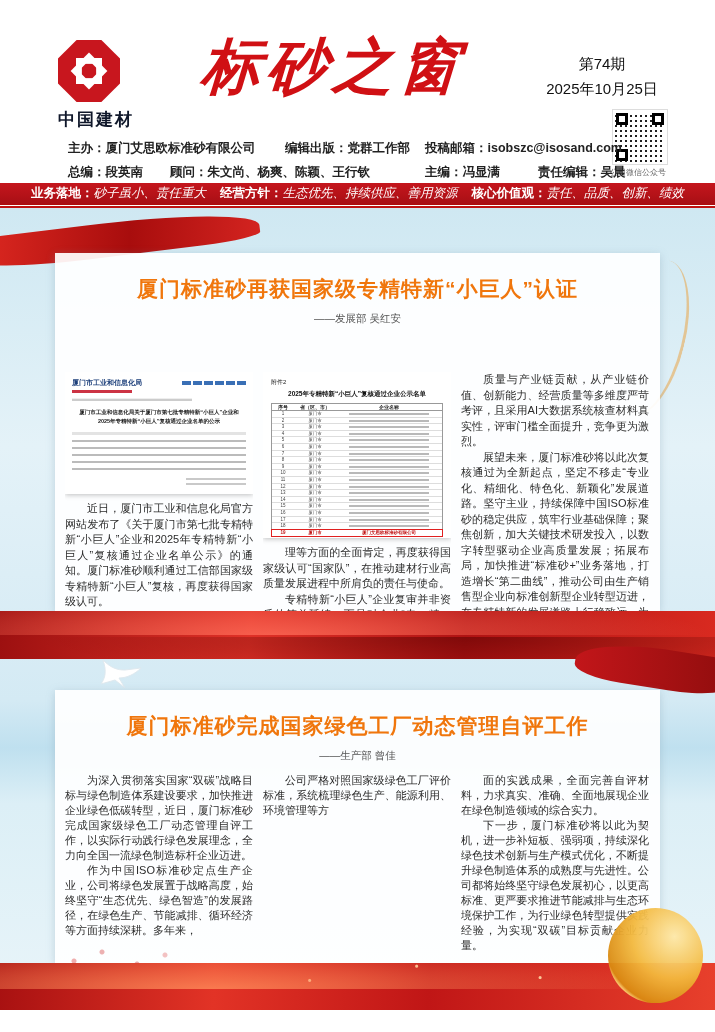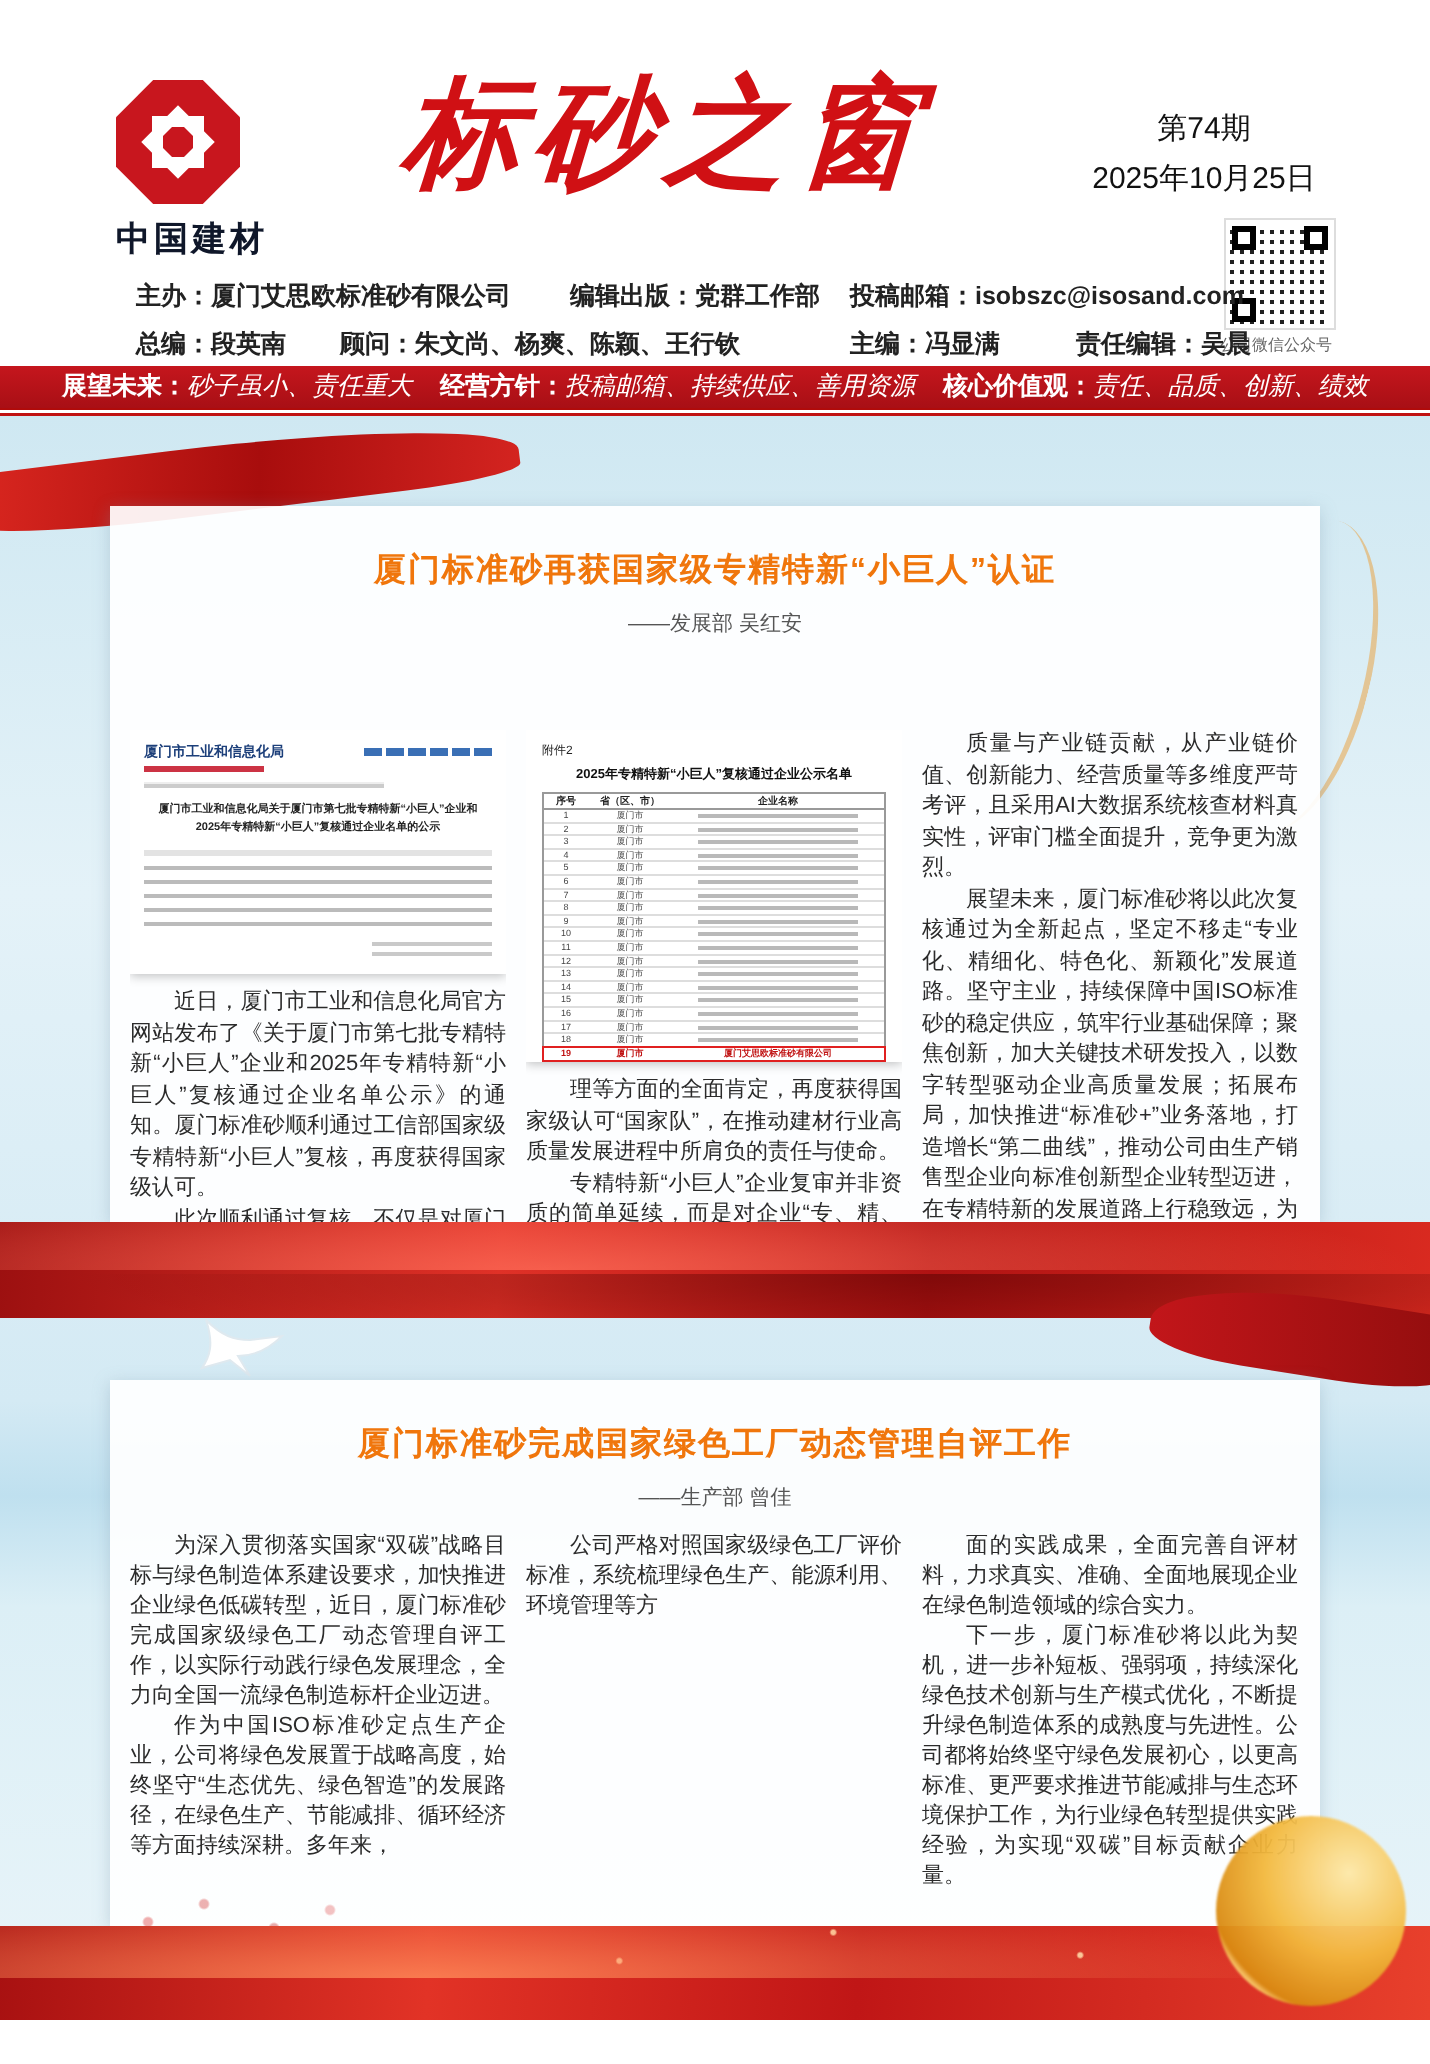--- a/index.html
+++ b/index.html
@@ -76,21 +76,21 @@
   .gold-flower { position:absolute; right:12px; top:700px; width:95px; height:95px;
     background:radial-gradient(circle at 70% 30%, #ffe9a8, #f3b93e 45%, #d98a12 75%, transparent 78%),
                radial-gradient(circle at 30% 70%, #ffdf9a, #efa824 50%, transparent 72%);
     border-radius:50%; filter:blur(.4px); opacity:.95; }
 
   
   .card { position:absolute; left:55px; width:605px; background:rgba(255,255,255,.93);
     box-shadow:0 2px 8px rgba(120,150,170,.35); }
   .card1 { top:45px; height:358px; }
   .card2 { top:482px; height:273px; }
-  .art-title { text-align:center; font-size:16px; font-weight:bold; color:#f0760c; letter-spacing:1px; padding-top:22px; }
+  .art-title { text-align:center; font-size:21px; font-weight:bold; color:#f0760c; letter-spacing:1px; padding-top:22px; }
   .art-byline { text-align:center; font-size:10.5px; color:#555; margin-top:9px; }
   .cols { display:flex; gap:10px; padding:10px 10px 0 10px; }
   .col { width:188px; overflow:hidden; }
   .card1 .col { height:276px;margin-top:36px; }
   .card2 .col { height:186px; }
   .col p { font-size:11px; line-height:15.5px; color:#2b2b2b; text-align:justify; text-indent:2em; }
   .card2 .col p { line-height:15px; }
 
   
   .shot { width:188px; height:122px; background:#fff; box-shadow:0 1px 5px rgba(0,0,0,.25);
@@ -169,26 +169,26 @@
     <div class="info-row" style="top:164px;text-decoration:underline;">
       <span class="info-item" style="left:68px;">总编：段英南</span>
       <span class="info-item" style="left:170px;">顾问：朱文尚、杨爽、陈颖、王行钦</span>
       <span class="info-item" style="left:425px;">主编：冯显满</span>
       <span class="info-item" style="left:538px;">责任编辑：吴晨</span>
     </div>
   </div>
 
   <div class="banner">
     <span class="banner-item">
-      <span class="banner-label">展望未来：</span>
+      <span class="banner-label">业务落地：</span>
       <span class="banner-value">砂子虽小、责任重大</span>
     </span>
     <span class="banner-item">
       <span class="banner-label">经营方针：</span>
-      <span class="banner-value">投稿邮箱、持续供应、善用资源</span>
+      <span class="banner-value">生态优先、持续供应、善用资源</span>
     </span>
     <span class="banner-item">
       <span class="banner-label">核心价值观：</span>
       <span class="banner-value">责任、品质、创新、绩效</span>
     </span>
   </div>
   <div class="stripe-line"></div>
 
   <div class="content-bg">
     <div class="ribbon-topleft"></div>

